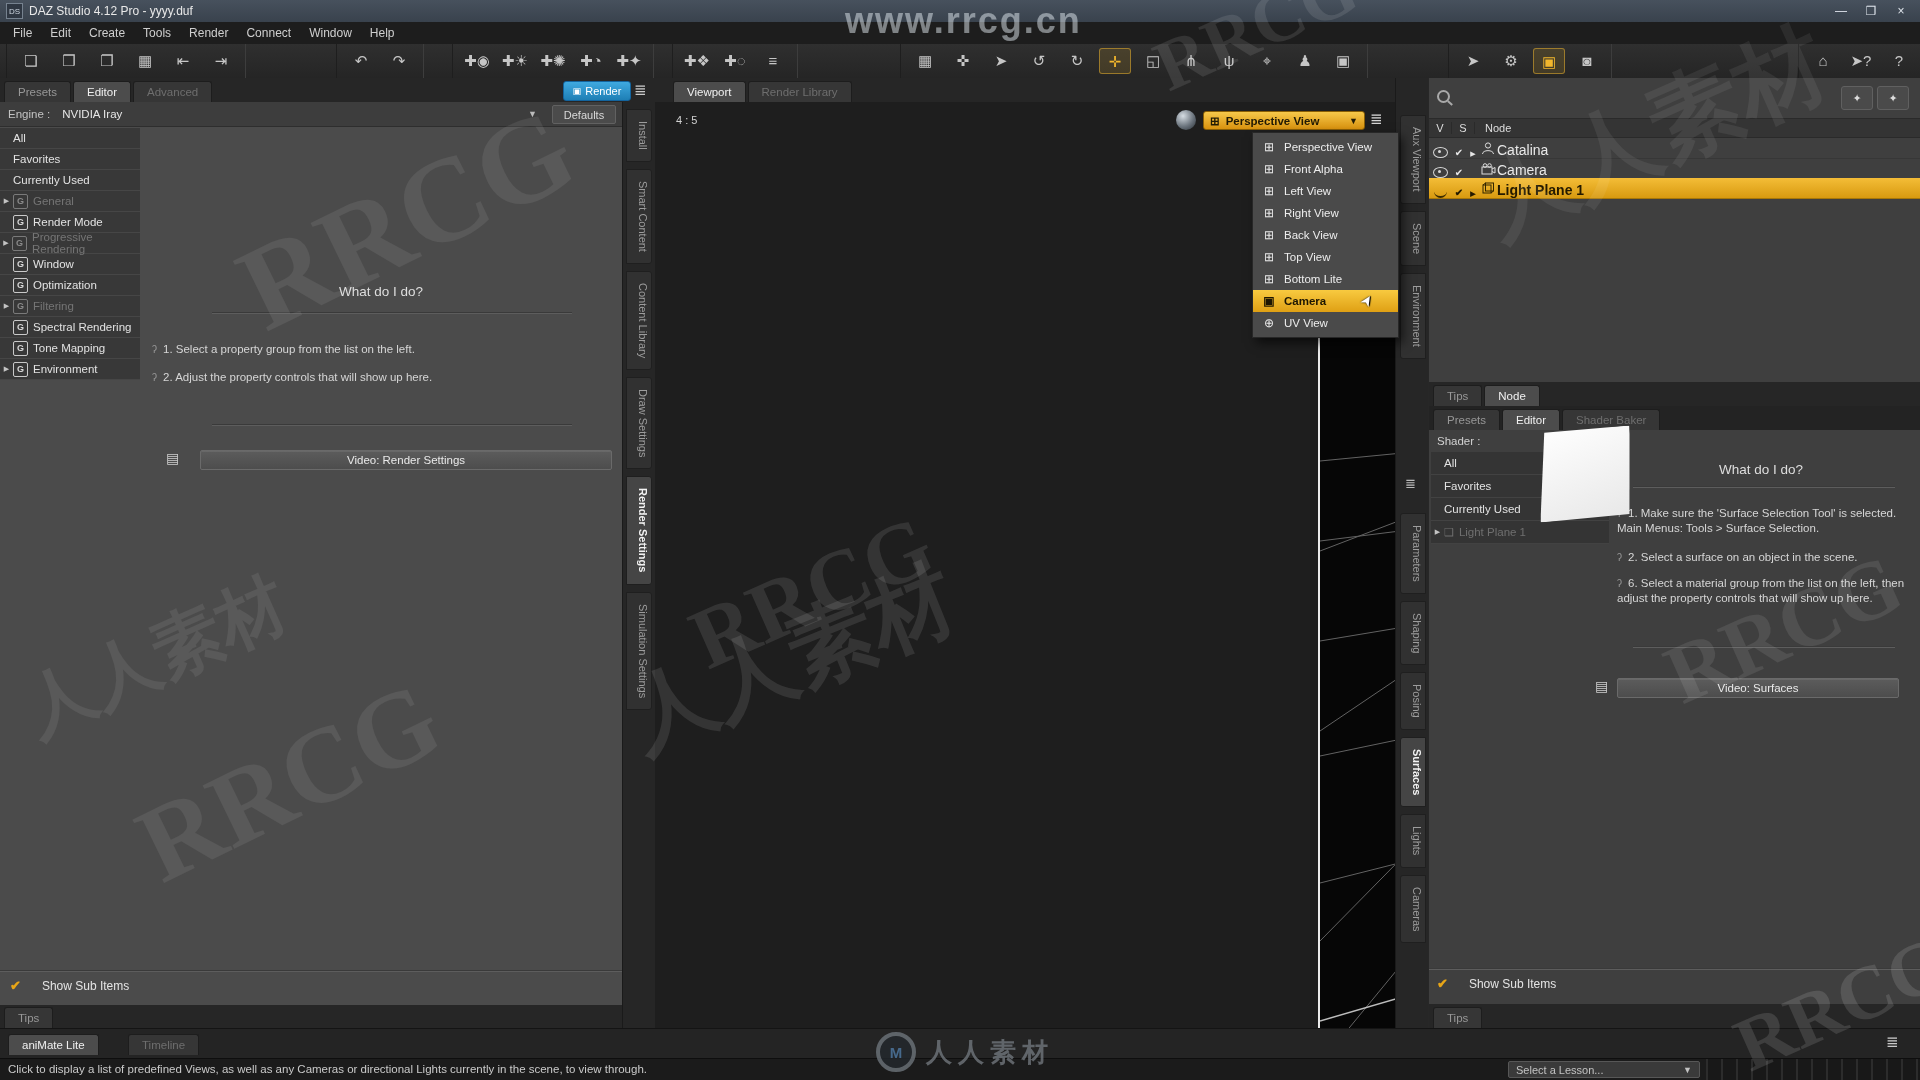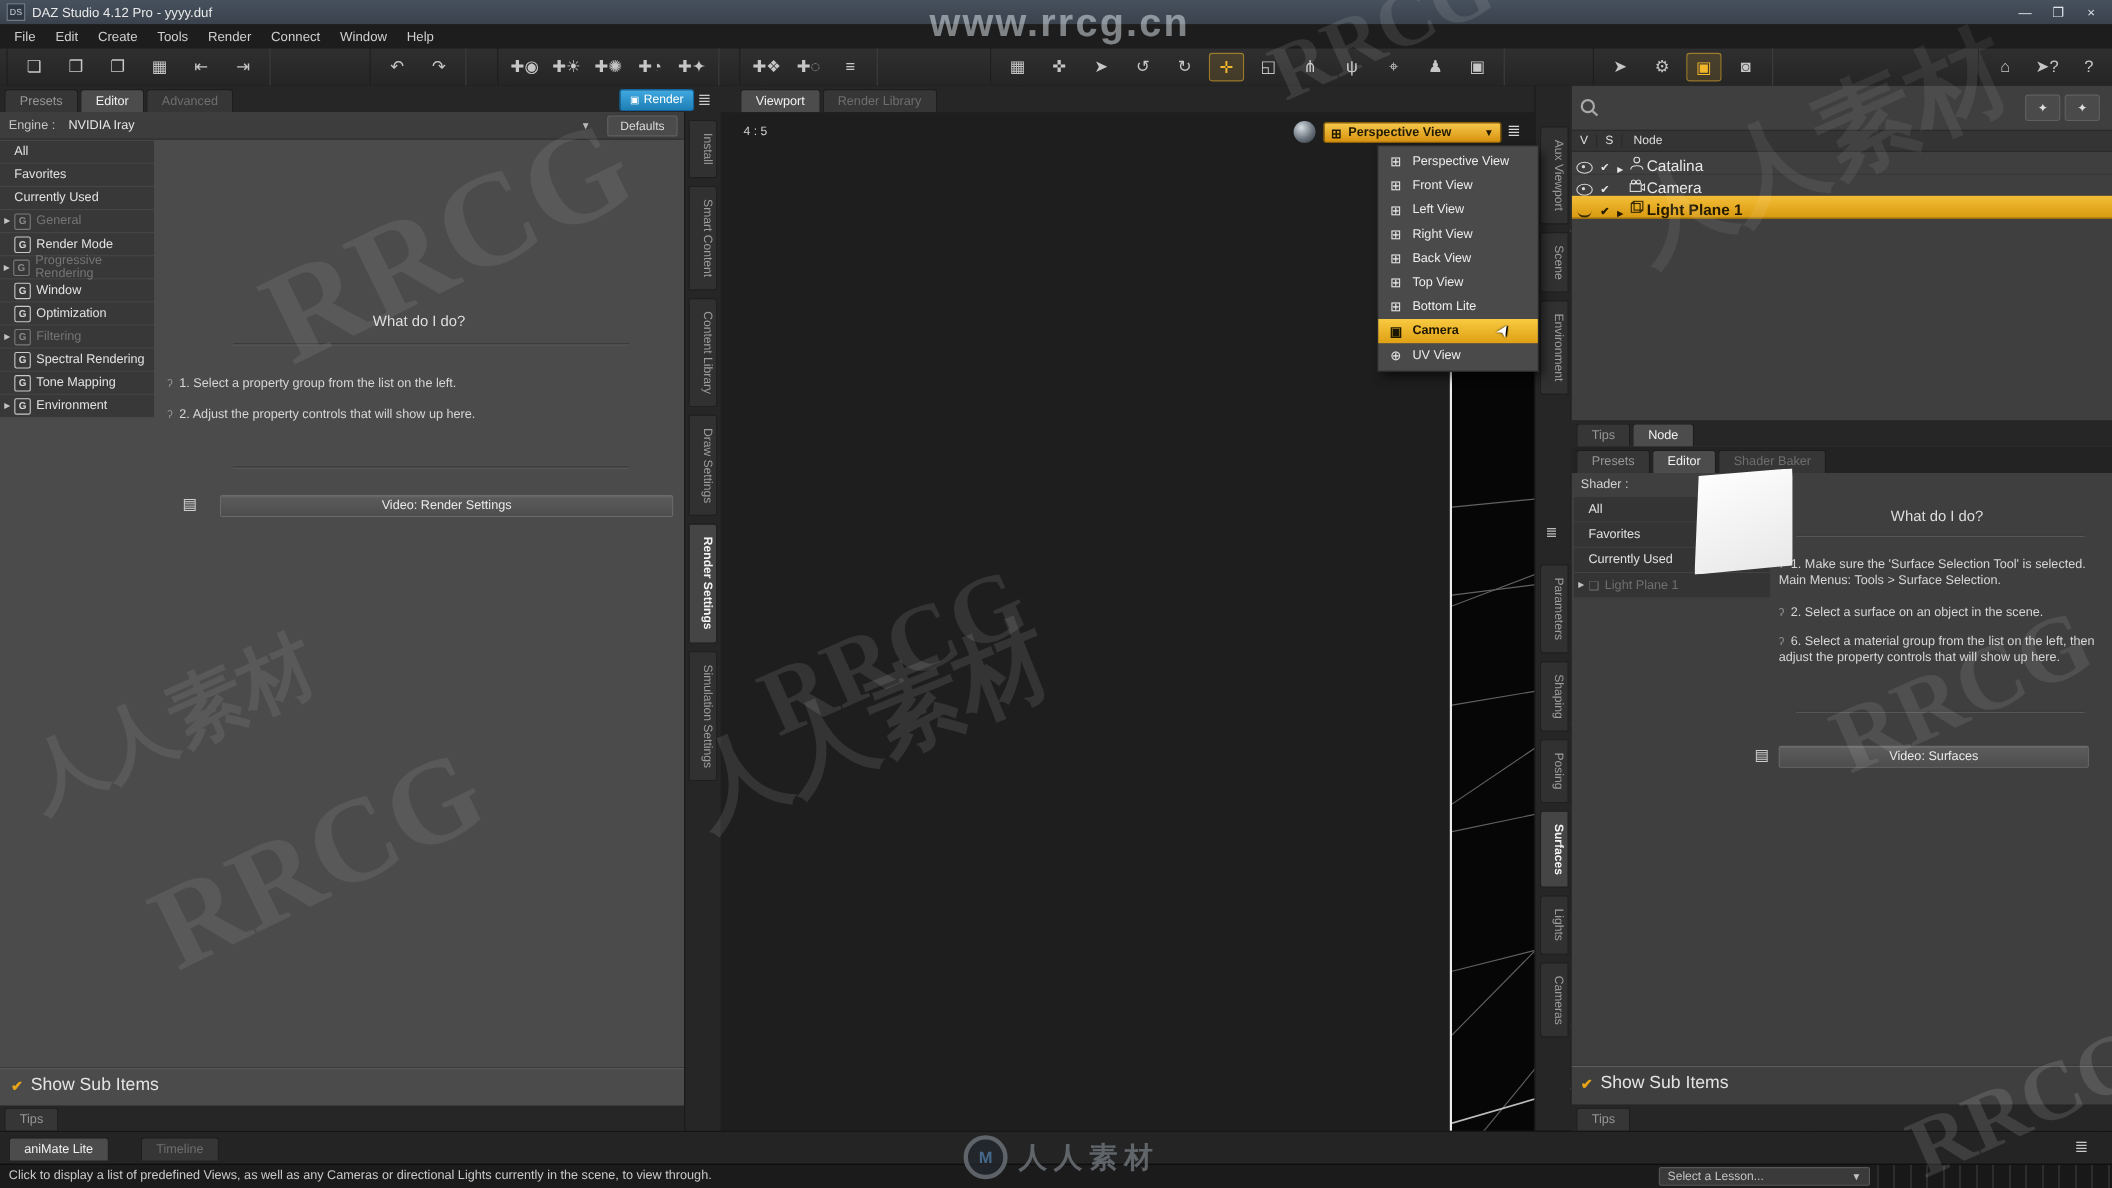--- a/index.html
+++ b/index.html
@@ -50,21 +50,21 @@
   .g-icon::before{content:"G"}
   .lp-row.dim .g-icon{border-color:#7a7a7a;color:#8a8a8a}
   .help-title{position:absolute;text-align:center;font-size:13.5px;color:#dedede}
   .hr{position:absolute;height:1px;background:#3a3a3a;box-shadow:0 1px 0 #5d5d5d}
   .step{position:absolute;font-size:11.5px;color:#d6d6d6;line-height:15px}
   .q-bullet{color:#9a9a9a;font-size:10px;margin-right:6px}
   .video-btn{position:absolute;height:18px;background:linear-gradient(#5c5c5c,#4d4d4d);border:1px solid #6a6a6a;
              border-radius:2px;color:#e9e9e9;font-size:11.5px;display:flex;align-items:center;justify-content:center;
              box-shadow:inset 0 1px 0 rgba(255,255,255,.08)}
   .film-icon{position:absolute;font-size:14px;color:#cfcfcf}
-  .check-row{position:absolute;display:flex;align-items:center;font-size:16px;color:#e4e4e4;gap:7px}
+  .check-row{position:absolute;display:flex;align-items:center;font-size:12px;color:#e4e4e4;gap:21px}
   .checkmark{color:#e7a517;font-weight:bold;font-size:13px}
   .checkmark::before{content:"✔"}
 
   
   .vstrip{position:absolute;background:#262626;border-left:1px solid #1a1a1a;box-sizing:border-box}
   .vtab{writing-mode:vertical-rl;font-size:11px;color:#9d9d9d;background:#313131;border:1px solid #1f1f1f;
         border-radius:0 3px 3px 0;margin:7px auto;padding:11px 2px;width:20px;text-align:center;white-space:nowrap}
   .vtab.active{background:#454545;color:#f3f3f3;font-weight:bold}
   .vstrip.right .vtab{border-radius:3px 0 0 3px}
 
@@ -406,21 +406,21 @@
   <span style="font-size:9px">▼</span>
 </div>
 <span class="abs" style="left:1370px;top:110px;font-size:15px;color:#d6d6d6;z-index:30">≣</span>
 <div id="view-menu">
     <div class="vm-item">
       <span class="vm-icon">⊞</span>
       <span>Perspective View</span>
     </div>
     <div class="vm-item">
       <span class="vm-icon">⊞</span>
-      <span>Front View</span>
+      <span>Front Alpha</span>
     </div>
     <div class="vm-item">
       <span class="vm-icon">⊞</span>
       <span>Left View</span>
     </div>
     <div class="vm-item">
       <span class="vm-icon">⊞</span>
       <span>Right View</span>
     </div>
     <div class="vm-item">

